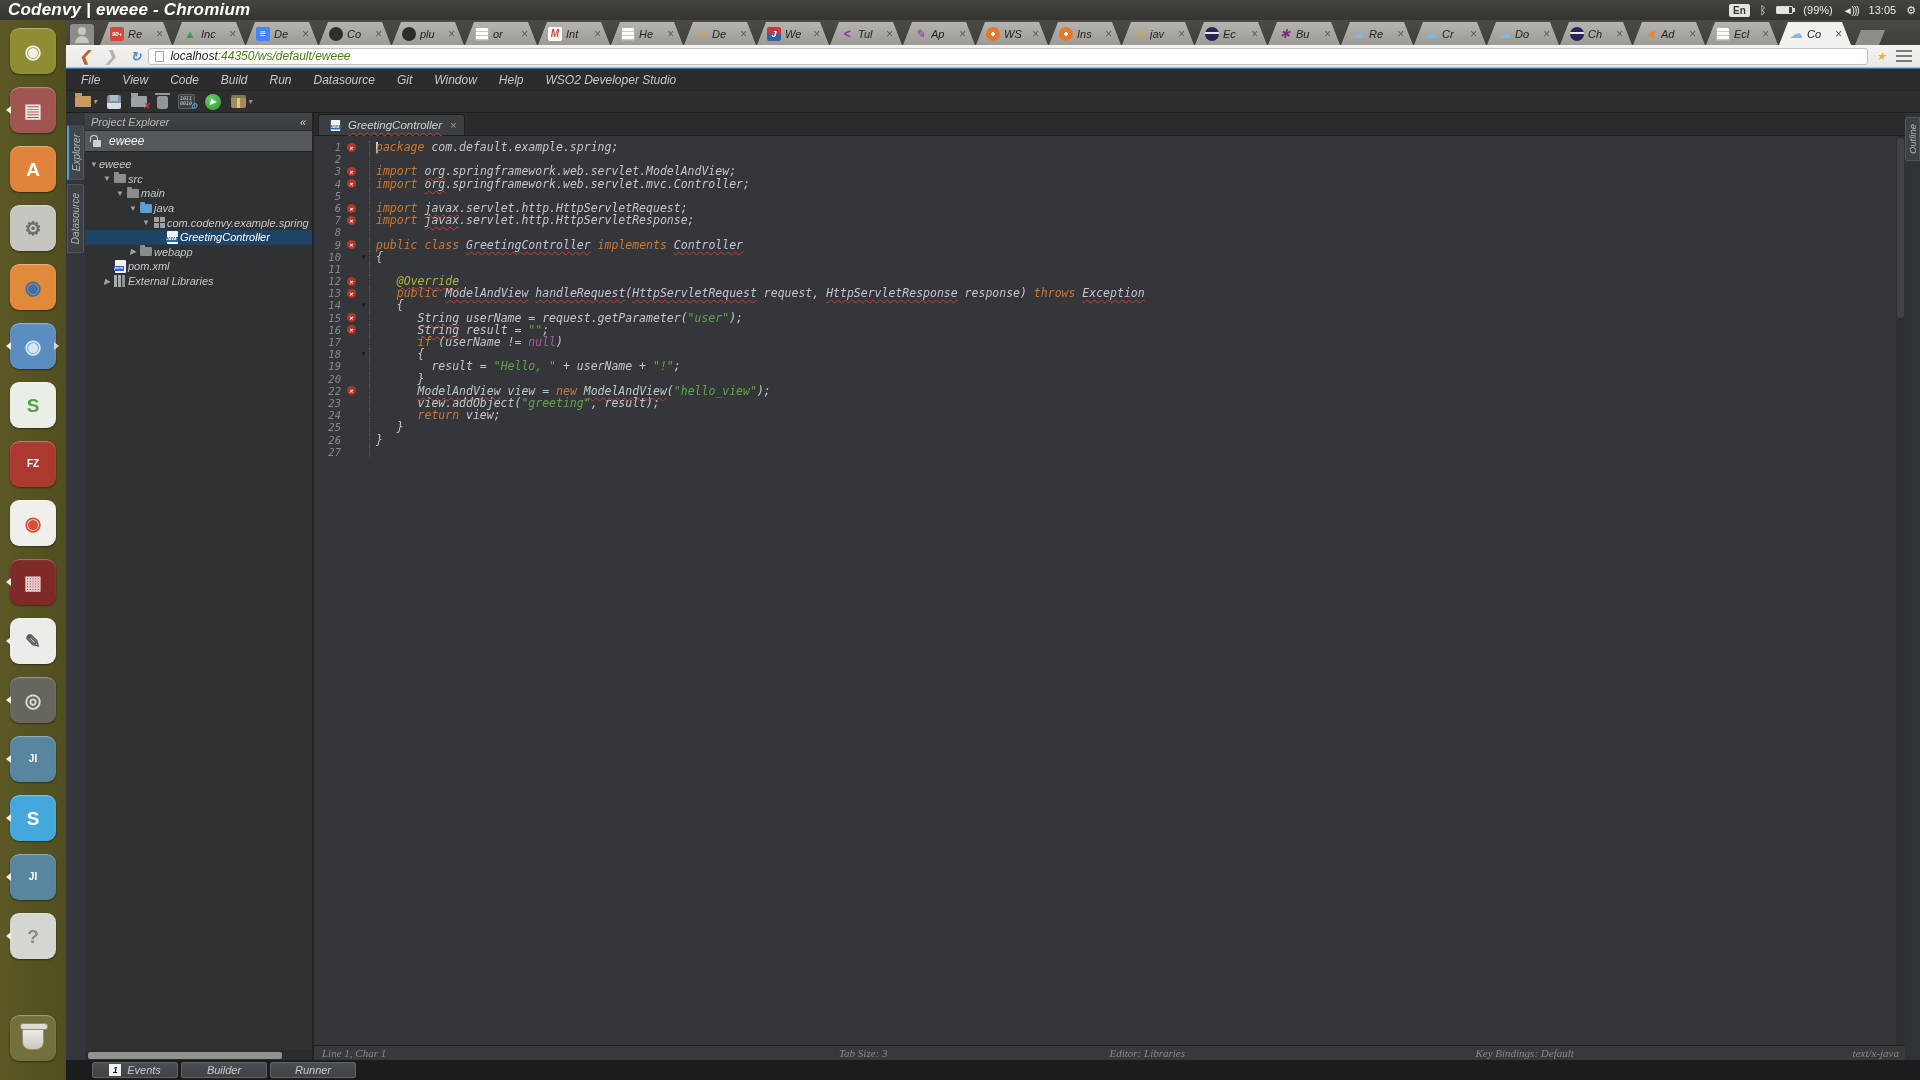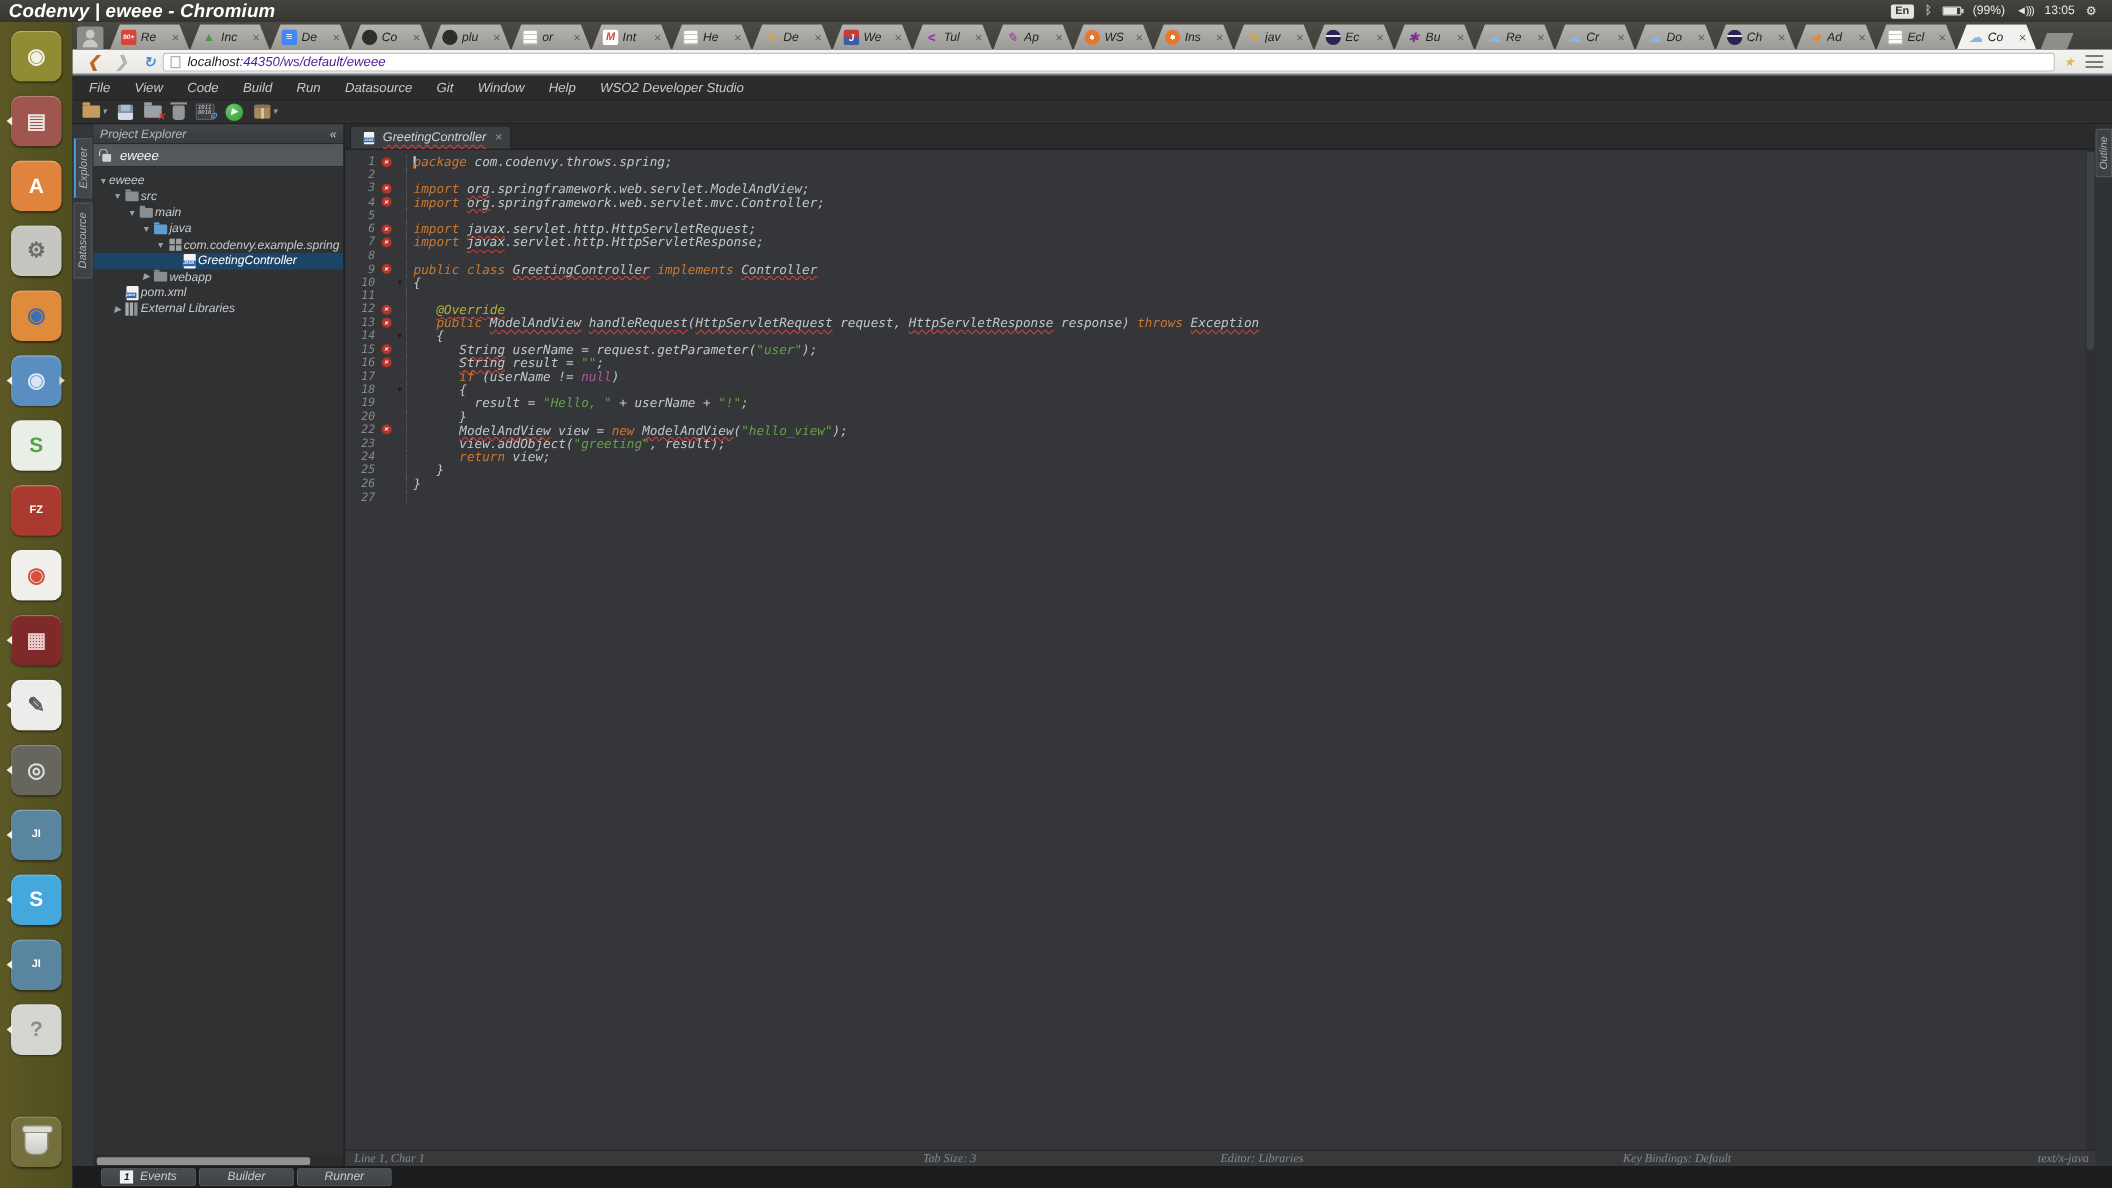--- a/index.html
+++ b/index.html
@@ -3,21 +3,21 @@
 <meta charset="utf-8">
 <style>
   * { margin:0; padding:0; box-sizing:border-box; }
   html,body { width:1920px; height:1080px; overflow:hidden; background:#2b2b2b;
               font-family:"Liberation Sans", sans-serif; }
 
   
   #topbar { position:absolute; left:0; top:0; width:1920px; height:20px;
     background:linear-gradient(#46443e,#363430); color:#fff; display:flex; align-items:center; }
   #topbar .title { font-size:17px; font-weight:bold; margin-left:8px; letter-spacing:.2px;font-style:italic; }
-  #tray { margin-left:auto; display:flex; align-items:center; gap:10px; padding-right:14px;
+  #tray { margin-left:auto; display:flex; align-items:center; gap:10px; padding-right:4px;
     font-size:11px; color:#e8e8e4; }
   .kbd-box { background:#e6e4e0; color:#3a3833; font-size:10px; font-weight:bold;
     padding:1px 4px; border-radius:2px; }
   .bt { font-size:11px; }
   .battery { display:inline-block; width:17px; height:8px; border:1px solid #dcdad6;
     border-radius:1px; background:linear-gradient(90deg,#e8e6e2 80%,transparent 80%); position:relative; }
   .battery:after { content:""; position:absolute; right:-3px; top:1px; width:2px; height:4px; background:#dcdad6; }
   .vol { letter-spacing:-1px; font-size:10px; }
 
   
@@ -85,21 +85,21 @@
   #nav-toolbar { height:23px; background:linear-gradient(#f4f3f1,#e9e8e5); display:flex;
     align-items:center; padding:0 8px 0 6px; border-bottom:1px solid #b9b7b3; }
   .nav-btn { font-size:14px; font-weight:bold; margin:0 7px; line-height:1; }
   #back-btn { color:#c0652a; }
   #fwd-btn { color:#b5b3af; }
   #reload-btn { color:#4a90d2; font-size:13px; }
   #omnibox { flex:1 1 auto; height:17px; background:#fff; border:1px solid #c4c2be; border-radius:3px;
     display:flex; align-items:center; padding:0 6px; font-size:12px; }
   .page-ico { width:9px; height:11px; background:#fdfdfd; border:1px solid #a8a7a4; margin-right:6px; }
   .url-host { color:#1d1d1d; }
-  .url-rest { color:#4c1d95; }
+  .url-rest { color:#4d7c0f; }
   .omni-right { margin-left:8px; color:#d9b84a; font-size:11px; }
   #menu-btn { width:16px; height:12px; margin-left:10px;
     background:repeating-linear-gradient(#7a7a76 0 2px,transparent 2px 5px); }
 
   
   #ide { flex:1 1 auto; display:flex; flex-direction:column; background:#2c2c2c;
     border-top:1px solid #3f6fa5; }
   #menubar { height:21px; display:flex; align-items:center; padding-left:4px; background:#2c2c2c; }
   .menu-item { color:#c8c8c8; font-size:12px; padding:0 11px; }
   #idetoolbar { height:23px; display:flex; align-items:center; background:#2e2e2e;
@@ -584,21 +584,21 @@
           <div id="editor-tab">
             <span class="ti">
                 <span class="i-java-file"></span>
               </span>
             <span id="editor-tab-label">GreetingController</span>
             <span id="editor-tab-close">×</span>
           </div>
         </div>
         <div id="code-scroll">
           <div id="code-pane">
-              <div class="code-line"><span class="ln">1</span><span class="errslot"><span class="errmark">✕</span></span><span class="foldslot"></span><span class="code-text"><span class="caret"></span><span class="seg-k">package</span><span class="seg-d"> com.codenvy.throws.spring;</span></span></div>
+              <div class="code-line"><span class="ln">1</span><span class="errslot"><span class="errmark">✕</span></span><span class="foldslot"></span><span class="code-text"><span class="caret"></span><span class="seg-k">package</span><span class="seg-d"> com.default.example.spring;</span></span></div>
               <div class="code-line"><span class="ln">2</span><span class="errslot"></span><span class="foldslot"></span><span class="code-text"></span></div>
               <div class="code-line"><span class="ln">3</span><span class="errslot"><span class="errmark">✕</span></span><span class="foldslot"></span><span class="code-text"><span class="seg-k">import</span><span class="seg-d"> </span><span class="seg-d wavy">org</span><span class="seg-d">.springframework.web.servlet.ModelAndView;</span></span></div>
               <div class="code-line"><span class="ln">4</span><span class="errslot"><span class="errmark">✕</span></span><span class="foldslot"></span><span class="code-text"><span class="seg-k">import</span><span class="seg-d"> </span><span class="seg-d wavy">org</span><span class="seg-d">.springframework.web.servlet.mvc.Controller;</span></span></div>
               <div class="code-line"><span class="ln">5</span><span class="errslot"></span><span class="foldslot"></span><span class="code-text"></span></div>
               <div class="code-line"><span class="ln">6</span><span class="errslot"><span class="errmark">✕</span></span><span class="foldslot"></span><span class="code-text"><span class="seg-k">import</span><span class="seg-d"> </span><span class="seg-d wavy">javax</span><span class="seg-d">.servlet.http.HttpServletRequest;</span></span></div>
               <div class="code-line"><span class="ln">7</span><span class="errslot"><span class="errmark">✕</span></span><span class="foldslot"></span><span class="code-text"><span class="seg-k">import</span><span class="seg-d"> </span><span class="seg-d wavy">javax</span><span class="seg-d">.servlet.http.HttpServletResponse;</span></span></div>
               <div class="code-line"><span class="ln">8</span><span class="errslot"></span><span class="foldslot"></span><span class="code-text"></span></div>
               <div class="code-line"><span class="ln">9</span><span class="errslot"><span class="errmark">✕</span></span><span class="foldslot"></span><span class="code-text"><span class="seg-k">public</span><span class="seg-d"> </span><span class="seg-k">class</span><span class="seg-d"> </span><span class="seg-d wavy">GreetingController</span><span class="seg-d"> </span><span class="seg-k">implements</span><span class="seg-d"> </span><span class="seg-d wavy">Controller</span></span></div>
               <div class="code-line"><span class="ln">10</span><span class="errslot"></span><span class="foldslot">▼</span><span class="code-text"><span class="seg-d">{</span></span></div>
               <div class="code-line"><span class="ln">11</span><span class="errslot"></span><span class="foldslot"></span><span class="code-text"></span></div>

